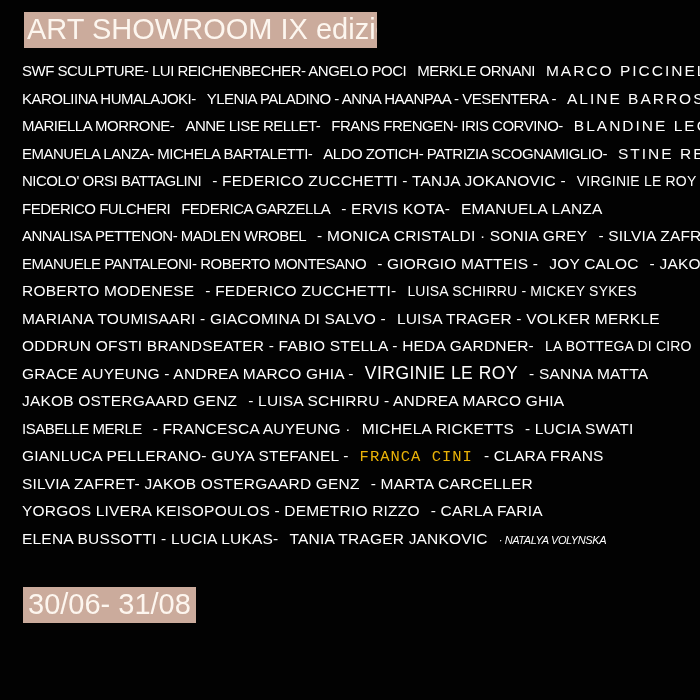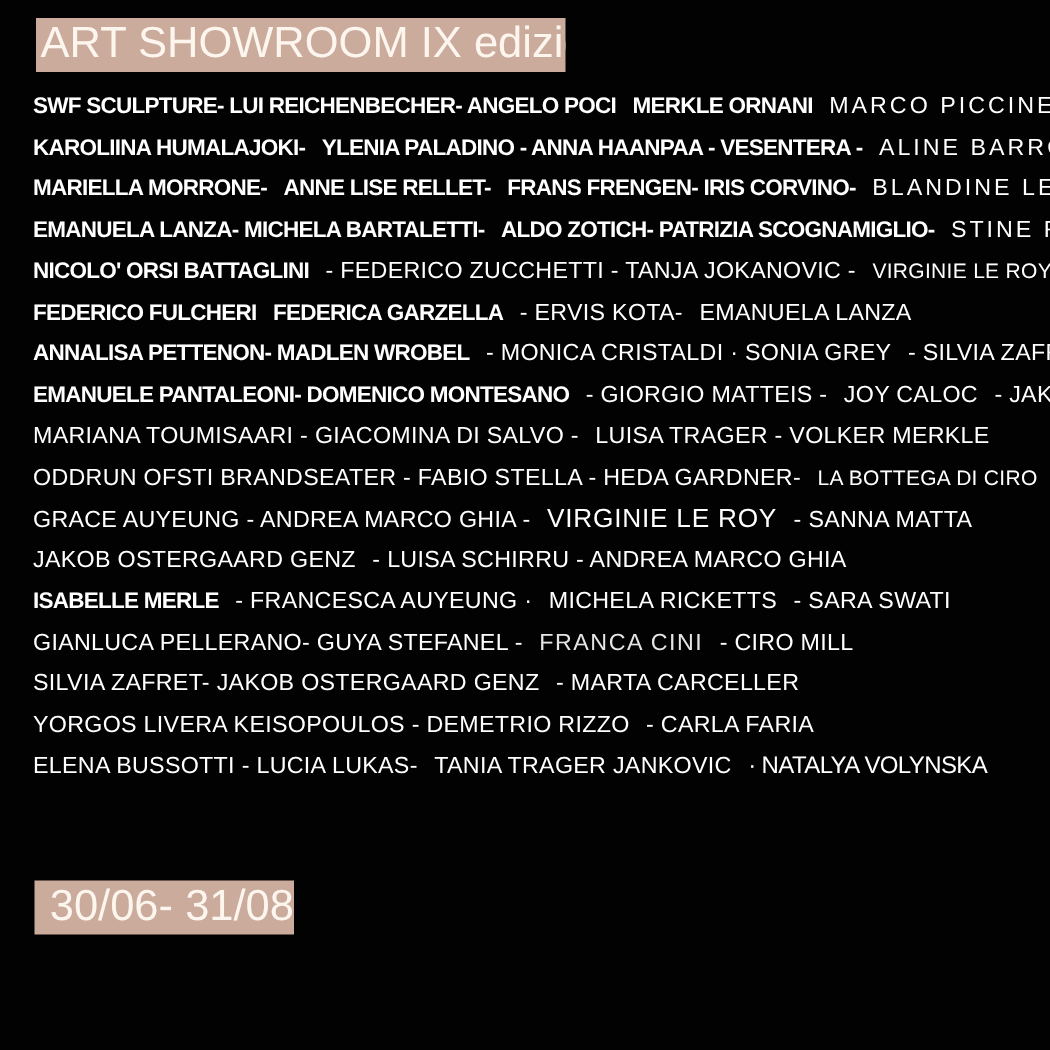--- a/index.html
+++ b/index.html
@@ -25,68 +25,68 @@
     left: 24px; top: 12px;
     width: 350px; height: 36px;
     font-size: 29px; line-height: 35px;
     padding-left: 3px;
   }
   .banner-footer {
     left: 23px; top: 587px;
     width: 168px; height: 36px;
     font-size: 29px; line-height: 34px;
     padding-left: 5px;
-    text-align: right;
   }
   .artist-list {
     position: absolute;
     left: 22px; top: 57px;
     width: 668px;
   }
   .row {
     height: 27.5px;
     line-height: 27.5px;
     white-space: nowrap;
     color: #ffffff;
   }
   .seg { display: inline-block; vertical-align: baseline; }
   .seg.sp { margin-left: 11px; }
   
-  .cb  { font-weight: 700; font-size: 15px;   letter-spacing: -0.5px; } 
+  .cb  { font-weight: 400; font-size: 15px;   letter-spacing: -0.5px; } 
   .n   { font-size: 15.5px; letter-spacing: 0.2px; }                    
   .sm  { font-size: 14px;   letter-spacing: 0.2px; }                    
   .lg  { font-size: 17.5px; letter-spacing: 0.5px; }                    
   .w   { font-size: 15.5px; letter-spacing: 2px; }                      
-  .cn  { font-size: 16px; letter-spacing: -0.4px; }                   
-  .dim { color: #e5e5e5; letter-spacing: 1px; }                         
+  .cn  { font-size: 11px; letter-spacing: -0.4px; font-style: italic; }                   
+  .dim { color: #eab308; letter-spacing: 1px; font-family: Liberation Mono, monospace; }                         
 </style>
 </head>
 <body>
 
 <div class="poster">
 
   <div class="banner banner-header">
     <span>ART SHOWROOM IX edizione</span>
   </div>
 
   <div class="artist-list">
       <div class="row"><span class="seg cb">SWF SCULPTURE- LUI REICHENBECHER- ANGELO POCI</span><span class="seg cb sp">MERKLE ORNANI</span><span class="seg w sp">MARCO PICCINELLI</span></div>
       <div class="row"><span class="seg cb">KAROLIINA HUMALAJOKI-</span><span class="seg cb sp">YLENIA PALADINO - ANNA HAANPAA - VESENTERA -</span><span class="seg w sp">ALINE BARROSO</span></div>
       <div class="row"><span class="seg cb">MARIELLA MORRONE-</span><span class="seg cb sp">ANNE LISE RELLET-</span><span class="seg cb sp">FRANS FRENGEN- IRIS CORVINO-</span><span class="seg w sp">BLANDINE LEGROS</span></div>
       <div class="row"><span class="seg cb">EMANUELA LANZA- MICHELA BARTALETTI-</span><span class="seg cb sp">ALDO ZOTICH- PATRIZIA SCOGNAMIGLIO-</span><span class="seg w sp">STINE REINTOFT</span></div>
       <div class="row"><span class="seg cb">NICOLO' ORSI BATTAGLINI</span><span class="seg n sp">- FEDERICO ZUCCHETTI - TANJA JOKANOVIC -</span><span class="seg sm sp">VIRGINIE LE ROY</span></div>
       <div class="row"><span class="seg cb">FEDERICO FULCHERI</span><span class="seg cb sp">FEDERICA GARZELLA</span><span class="seg n sp">- ERVIS KOTA-</span><span class="seg n sp">EMANUELA LANZA</span></div>
       <div class="row"><span class="seg cb">ANNALISA PETTENON- MADLEN WROBEL</span><span class="seg n sp">- MONICA CRISTALDI · SONIA GREY</span><span class="seg n sp">- SILVIA ZAFRET</span></div>
-      <div class="row"><span class="seg cb">EMANUELE PANTALEONI- DOMENICO MONTESANO</span><span class="seg n sp">- GIORGIO MATTEIS -</span><span class="seg n sp">JOY CALOC</span><span class="seg n sp">- JAKOB GENZ</span></div>
+      <div class="row"><span class="seg cb">EMANUELE PANTALEONI- ROBERTO MONTESANO</span><span class="seg n sp">- GIORGIO MATTEIS -</span><span class="seg n sp">JOY CALOC</span><span class="seg n sp">- JAKOB GENZ</span></div>
+      <div class="row"><span class="seg n">ROBERTO MODENESE</span><span class="seg n sp">- FEDERICO ZUCCHETTI-</span><span class="seg sm sp">LUISA SCHIRRU - MICKEY SYKES</span></div>
       <div class="row"><span class="seg n">MARIANA TOUMISAARI - GIACOMINA DI SALVO -</span><span class="seg n sp">LUISA TRAGER - VOLKER MERKLE</span></div>
       <div class="row"><span class="seg n">ODDRUN OFSTI BRANDSEATER - FABIO STELLA - HEDA GARDNER-</span><span class="seg sm sp">LA BOTTEGA DI CIRO</span></div>
       <div class="row"><span class="seg n">GRACE AUYEUNG - ANDREA MARCO GHIA -</span><span class="seg lg sp">VIRGINIE LE ROY</span><span class="seg n sp">- SANNA MATTA</span></div>
       <div class="row"><span class="seg n">JAKOB OSTERGAARD GENZ</span><span class="seg n sp">- LUISA SCHIRRU - ANDREA MARCO GHIA</span></div>
-      <div class="row"><span class="seg cb">ISABELLE MERLE</span><span class="seg n sp">- FRANCESCA AUYEUNG ·</span><span class="seg n sp">MICHELA RICKETTS</span><span class="seg n sp">- SARA SWATI</span></div>
-      <div class="row"><span class="seg n">GIANLUCA PELLERANO- GUYA STEFANEL -</span><span class="seg n dim sp">FRANCA CINI</span><span class="seg n sp">- CIRO MILL</span></div>
+      <div class="row"><span class="seg cb">ISABELLE MERLE</span><span class="seg n sp">- FRANCESCA AUYEUNG ·</span><span class="seg n sp">MICHELA RICKETTS</span><span class="seg n sp">- LUCIA SWATI</span></div>
+      <div class="row"><span class="seg n">GIANLUCA PELLERANO- GUYA STEFANEL -</span><span class="seg n dim sp">FRANCA CINI</span><span class="seg n sp">- CLARA FRANS</span></div>
       <div class="row"><span class="seg n">SILVIA ZAFRET- JAKOB OSTERGAARD GENZ</span><span class="seg n sp">- MARTA CARCELLER</span></div>
       <div class="row"><span class="seg n">YORGOS LIVERA KEISOPOULOS - DEMETRIO RIZZO</span><span class="seg n sp">- CARLA FARIA</span></div>
       <div class="row"><span class="seg n">ELENA BUSSOTTI - LUCIA LUKAS-</span><span class="seg n sp">TANIA TRAGER JANKOVIC</span><span class="seg cn sp">· NATALYA VOLYNSKA</span></div>
     </div>
 
   <div class="banner banner-footer">
     <span>30/06- 31/08</span>
   </div>
 
 </div>

